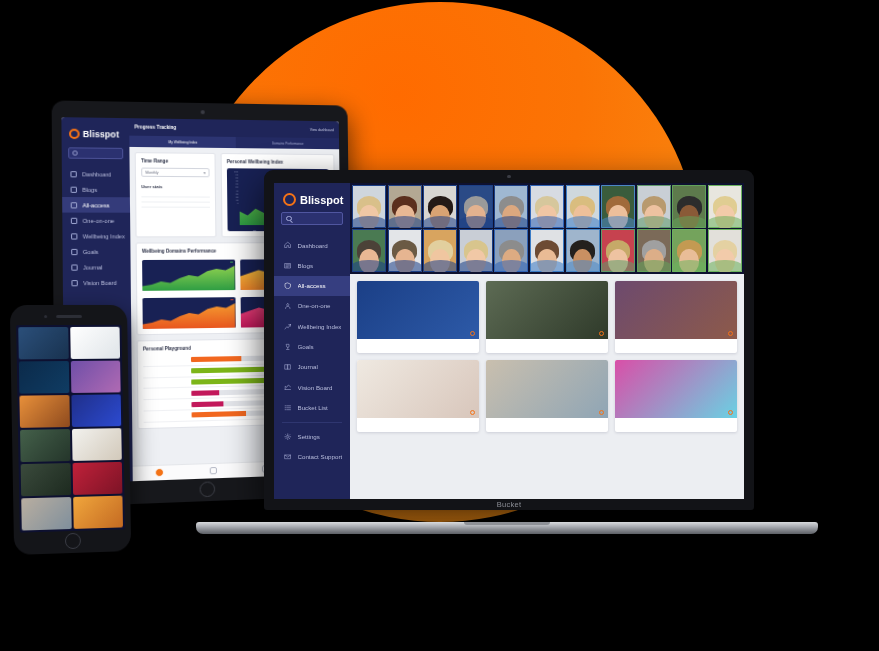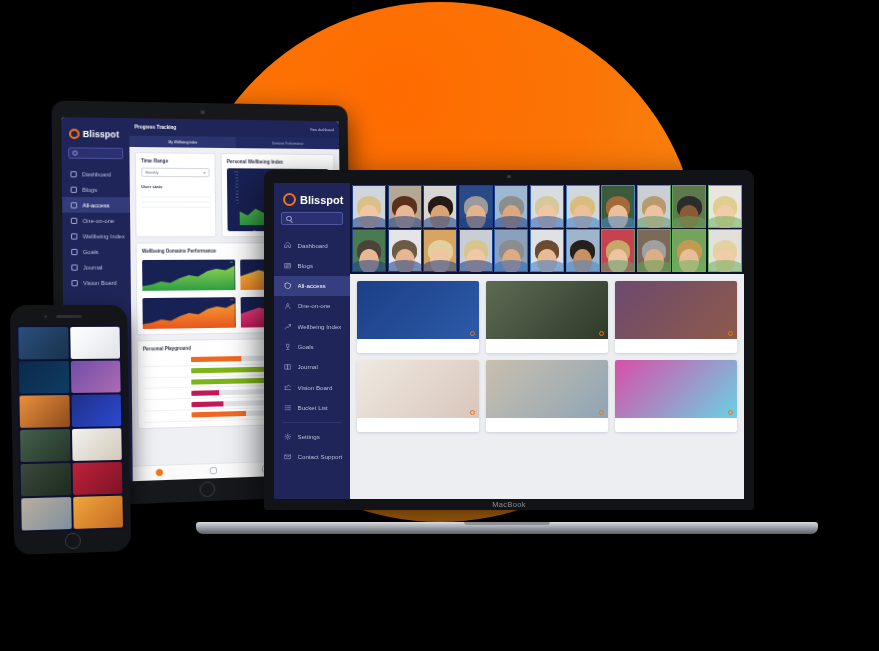--- a/index.html
+++ b/index.html
@@ -838,20 +838,20 @@
                 <div class="meta">
                   <div class="t"></div>
                   <div class="s"></div>
                   <div class="a"></div>
                 </div>
               </div>
             </div>
         </div>
 
       </div>
-      <div class="mb">MacBook</div>
+      <div class="mb">Bucket</div>
     </div>
     <div class="base">
       <div class="notch"></div>
     </div>
   </div>
 
 </div>
 
 </body></html>

